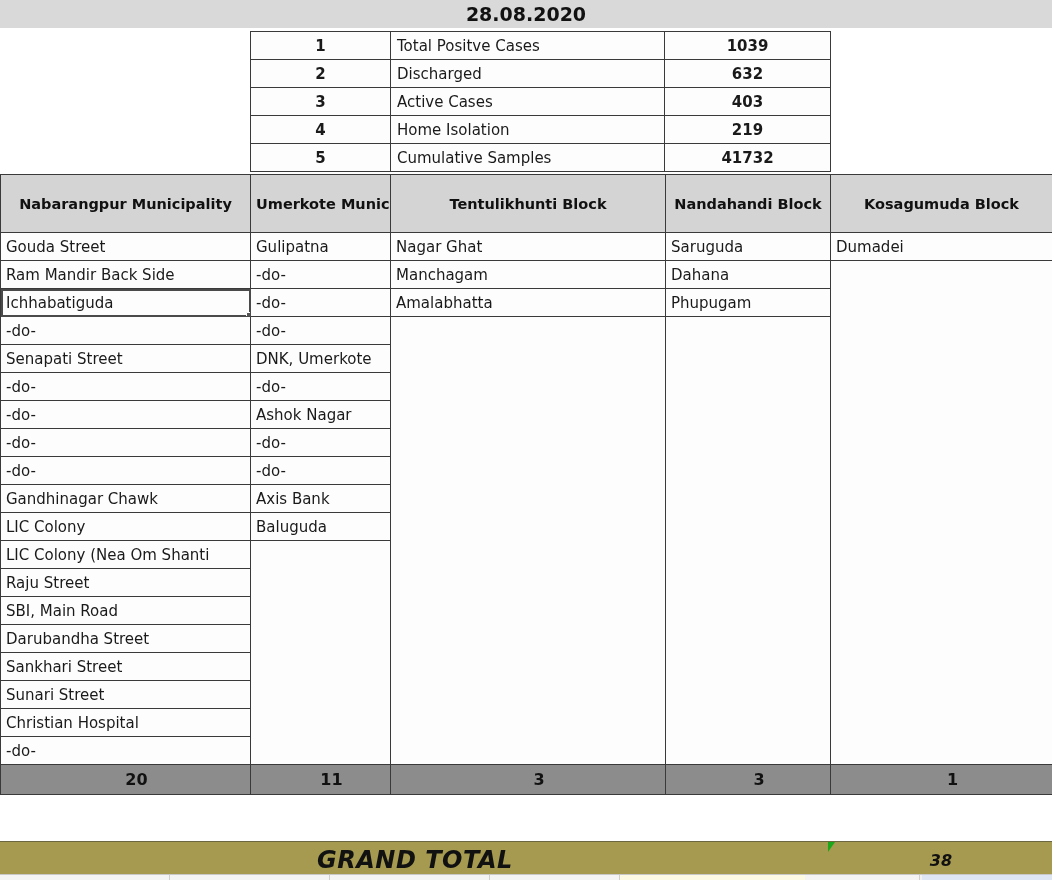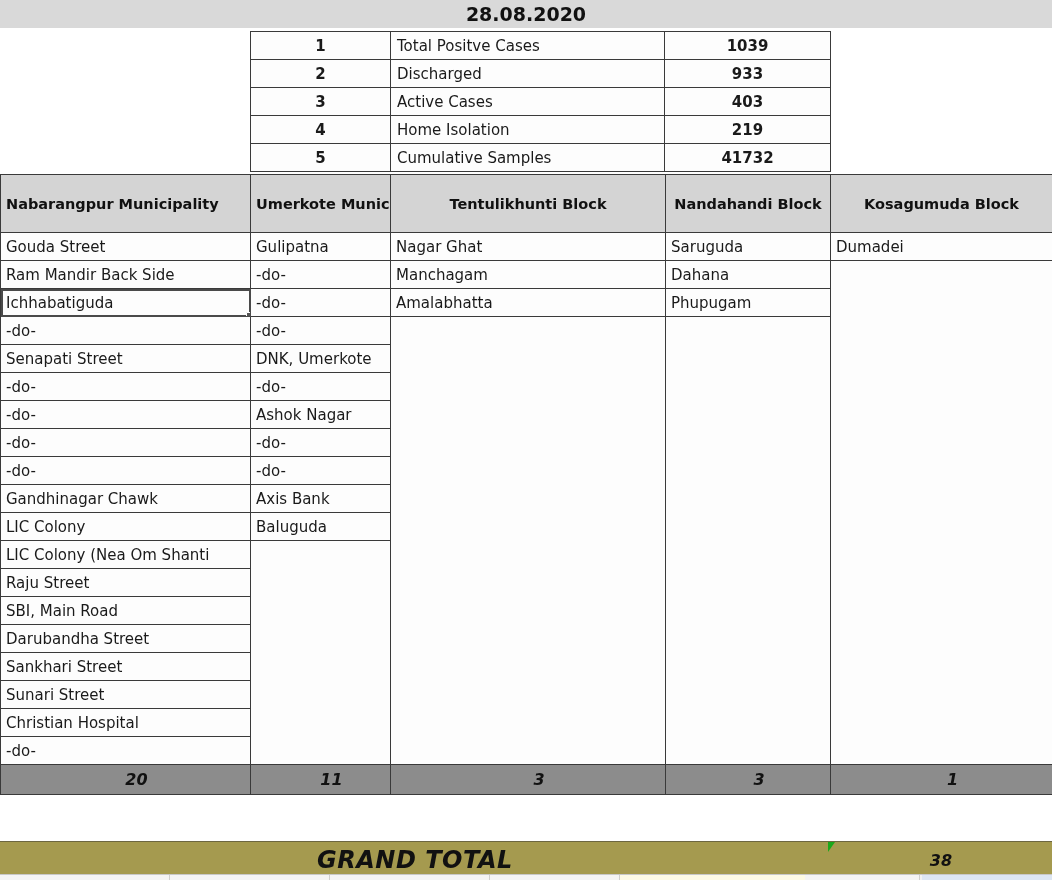--- a/index.html
+++ b/index.html
@@ -74,21 +74,21 @@
     vertical-align: middle;
   }
   .grid thead th {
     background: #d4d4d4;
     height: 58px;
     font-size: 14.5px;
     font-weight: bold;
     color: #111111;
     text-align: center;
   }
-  .grid thead th.left { text-align: left; }
+  .grid thead th.left { text-align: center; }
 
   .grid tbody td {
     background: #fdfdfd;
     height: 28px;
     text-align: left;
   }
   .grid tbody td.empty { border-top: none; border-bottom: none; }
 
   
   .selcell {
@@ -105,21 +105,20 @@
     border-radius: 1px;
   }
 
   
   .totals td {
     background: #8c8c8c;
     height: 30px;
     text-align: center;
     font-size: 16px;
     font-weight: bold;
-    font-style: italic;
     color: #111111;
     border: 1px solid #3a3a3a;
     padding-left: 27px;
   }
 
   
   .grand-band {
     position: absolute;
     left: 0; top: 841px;
     width: 1052px; height: 36px;
@@ -184,21 +183,21 @@
   <table class="summary">
     <tbody>
       <tr>
         <td class="sum-no">1</td>
         <td class="sum-label">Total Positve Cases</td>
         <td class="sum-val">1039</td>
       </tr>
       <tr>
         <td class="sum-no">2</td>
         <td class="sum-label">Discharged</td>
-        <td class="sum-val">933</td>
+        <td class="sum-val">632</td>
       </tr>
       <tr>
         <td class="sum-no">3</td>
         <td class="sum-label">Active Cases</td>
         <td class="sum-val">403</td>
       </tr>
       <tr>
         <td class="sum-no">4</td>
         <td class="sum-label">Home Isolation</td>
         <td class="sum-val">219</td>

